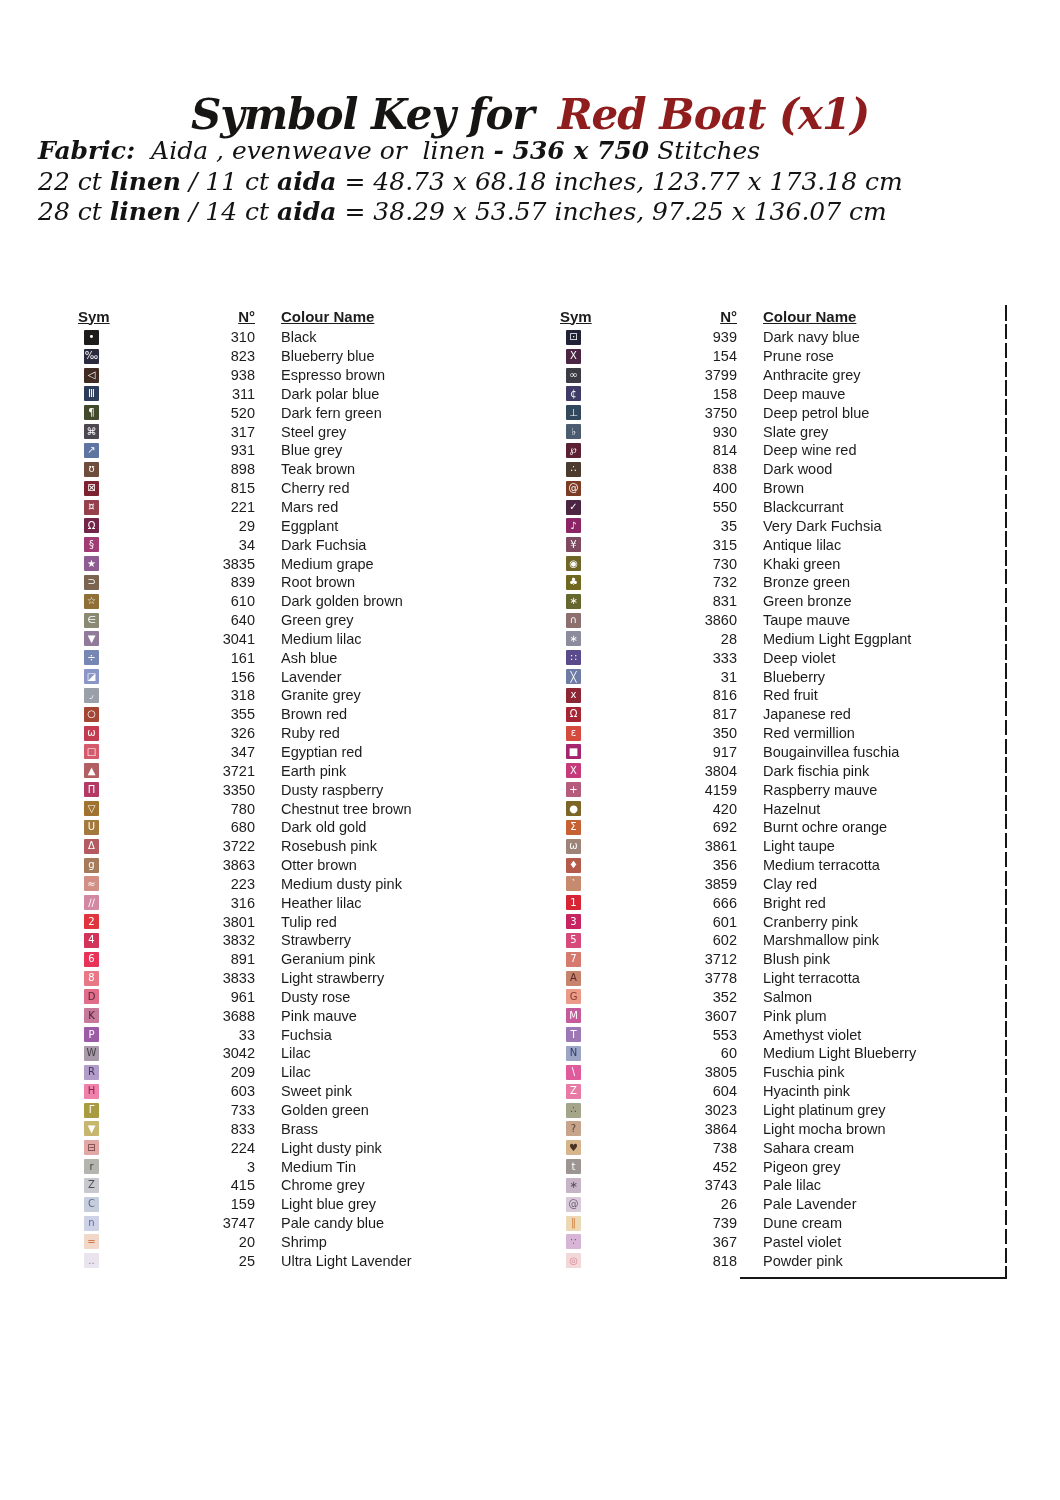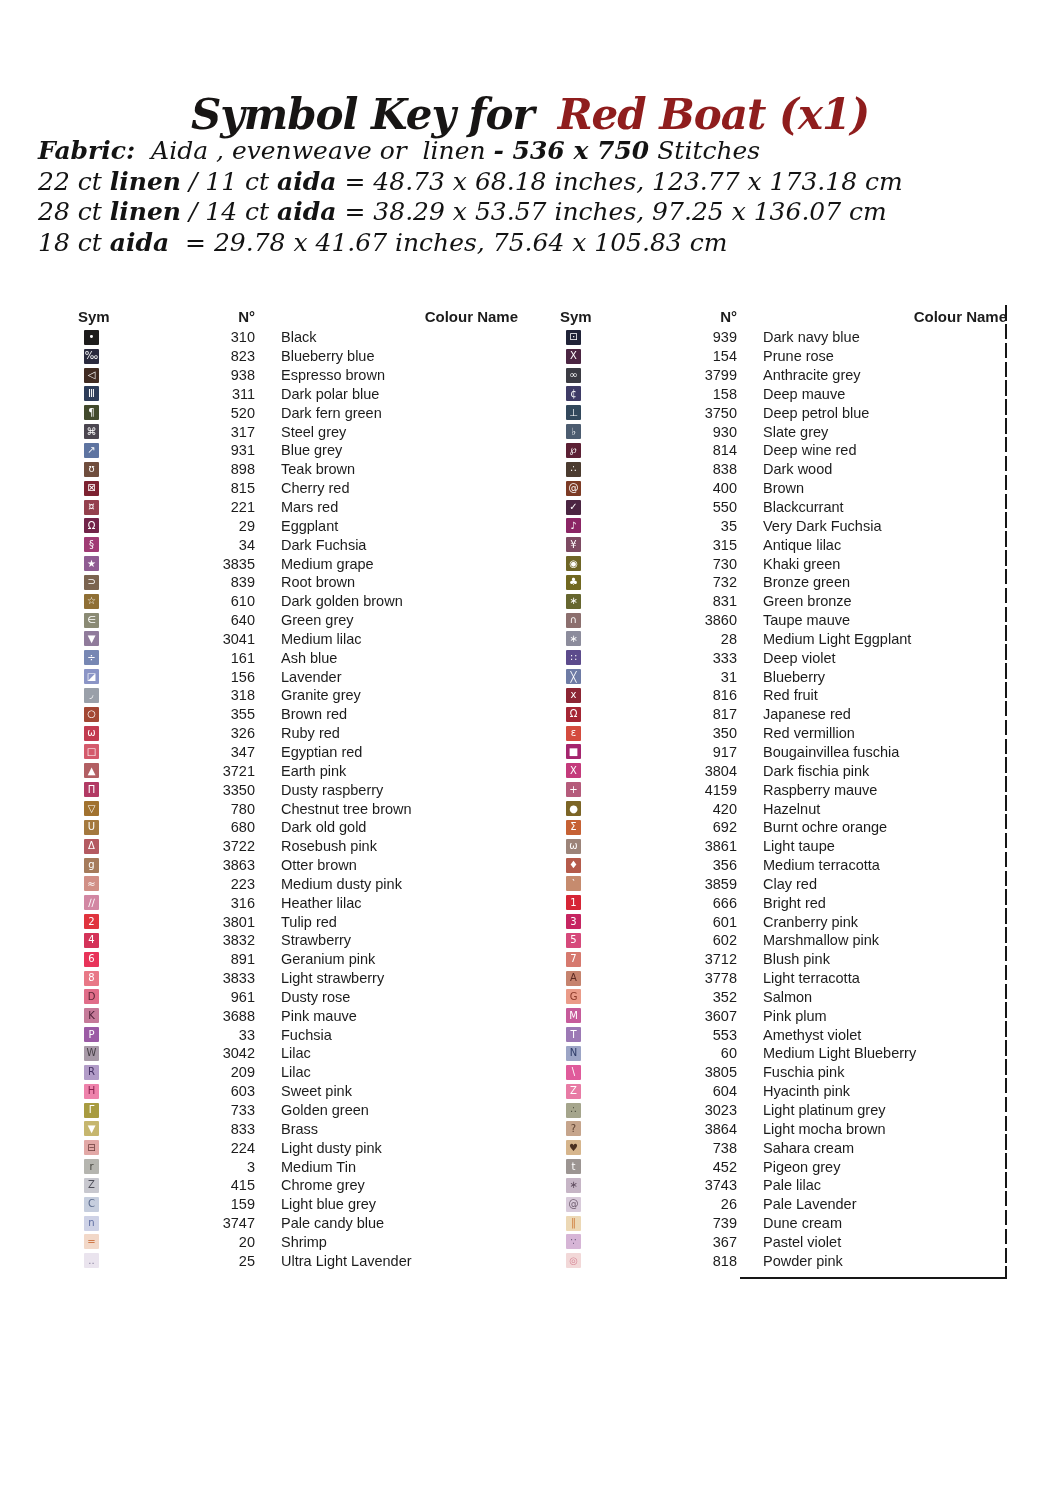--- a/index.html
+++ b/index.html
@@ -14,21 +14,21 @@
     font-style:italic;font-size:25px;color:#131313;}
   .fline{line-height:30.5px;white-space:pre;}
   .fb{font-weight:bold;}
 
   .ktable{position:absolute;font-family:"Liberation Sans","DejaVu Sans",sans-serif;
     font-size:14.5px;color:#1c1c1c;}
   #table-left{left:78px;top:304px;width:440px;}
   #table-right{left:560px;top:304px;width:447px;}
   .thead{display:grid;grid-template-columns:30px 147px auto;height:24px;align-items:center;
     font-weight:bold;font-size:15px;}
-  .thead span{white-space:nowrap;text-align:right;}
+  .thead span{text-decoration:underline;white-space:nowrap;}
   .h-num{text-align:right;}
   .h-name{padding-left:26px;}
   .trow{display:grid;grid-template-columns:30px 147px auto;height:18.85px;align-items:center;}
   .sym{width:15px;height:15px;margin-left:6px;display:flex;align-items:center;justify-content:center;
     font-size:10px;line-height:1;border-radius:1px;font-family:"DejaVu Sans",sans-serif;}
   .num{text-align:right;}
   .cname{padding-left:26px;white-space:nowrap;}
 
   .vline{position:absolute;left:1005px;top:305px;width:2px;height:974px;
     background:repeating-linear-gradient(to bottom,#161616 0 15.5px,transparent 15.5px 18.85px);}
@@ -38,21 +38,20 @@
 <body>
 
 <div class="title">
   <span class="t-prefix" style="color: rgb(23, 21, 20);">Symbol Key for</span><span class="t-name" style="color: rgb(143, 29, 29);">Red Boat (x1)</span>
 </div>
 
 <div class="fabric" id="fabric">
     <div class="fline"><span class="fb">Fabric:</span><span>  Aida , evenweave or  linen </span><span class="fb">- 536 x 750</span><span> Stitches</span></div>
     <div class="fline"><span>22 ct </span><span class="fb">linen</span><span> / 11 ct </span><span class="fb">aida</span><span> = 48.73 x 68.18 inches, 123.77 x 173.18 cm</span></div>
     <div class="fline"><span>28 ct </span><span class="fb">linen</span><span> / 14 ct </span><span class="fb">aida</span><span> = 38.29 x 53.57 inches, 97.25 x 136.07 cm</span></div>
-    <div class="fline"><span>18 ct </span><span class="fb">aida</span><span>  = 29.78 x 41.67 inches, 75.64 x 105.83 cm</span></div>
   </div>
 
 <div class="ktable" id="table-left">
   <div class="thead">
     <span class="h-sym">Sym</span>
     <span class="h-num">N°</span>
     <span class="h-name">Colour Name</span>
   </div>
 <div class="trow">
       <span class="sym" style="background: rgb(29, 28, 27); color: rgb(255, 255, 255);">•</span>

